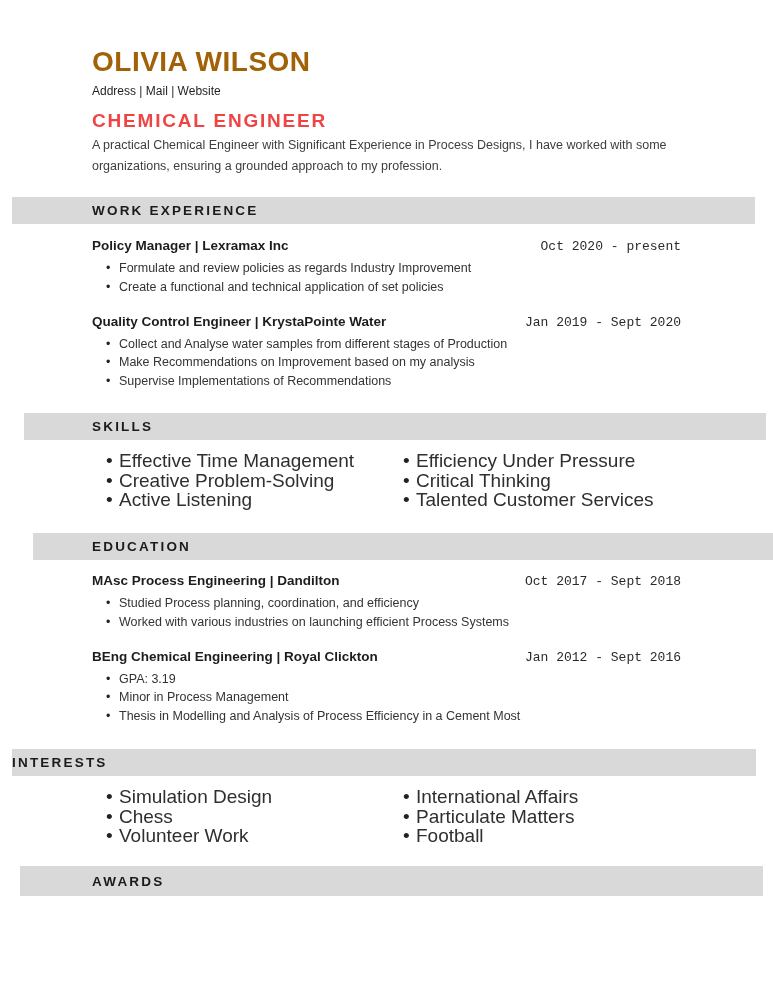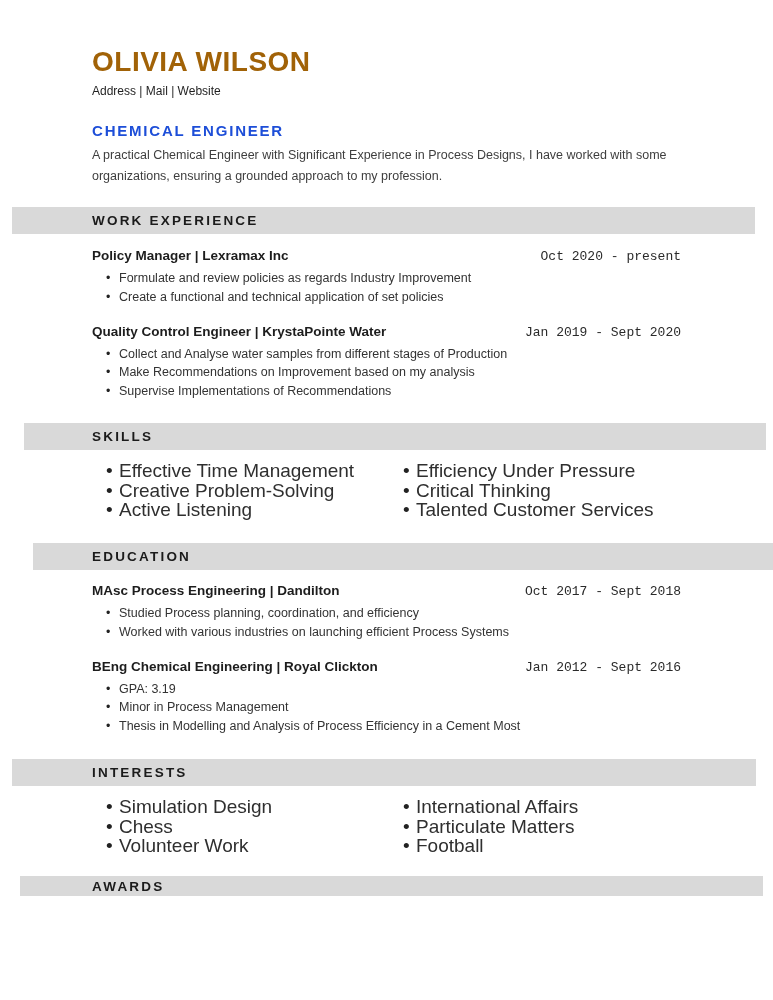--- a/index.html
+++ b/index.html
@@ -5,30 +5,30 @@
   * { margin:0; padding:0; box-sizing:border-box; }
   html,body { background:#ffffff; }
   body { font-family:"Liberation Sans", sans-serif; }
   .page {
     position:relative; width:773px; height:1000px;
     background:#ffffff; overflow:hidden; color:#2b2b2b;
   }
   .header { padding:46px 92px 0 92px; }
   .name { font-size:28px; font-weight:800; letter-spacing:.5px; color:#a16207; line-height:32px; }
   .contact { margin-top:6px; font-size:12px; font-weight:500; color:#1f1f1f; line-height:14px; }
-  .role-title { margin-top:25px; font-size:15px; font-weight:700; letter-spacing:1.8px; color:#1d4ed8; line-height:15px; }
+  .role-title { margin-top:15px; font-size:19px; font-weight:700; letter-spacing:1.8px; color:#ef4444; line-height:15px; }
   .summary { margin-top:7px; font-size:12.5px; line-height:20.5px; color:#3e3e3e; max-width:596px; }
 
   .banner { background:#d9d9d9; display:flex; align-items:center; height:27px; }
   .banner .label { font-size:13.5px; font-weight:700; letter-spacing:2.2px; color:#1b1b1b; white-space:nowrap; }
   .banner-work      { margin:21px 0 0 12px; width:743px; padding-left:80px; }
   .banner-skills    { margin:22px 0 0 24px; width:742px; padding-left:68px; }
   .banner-education { margin:23px 0 0 33px; width:740px; padding-left:59px; }
-  .banner-interests { margin:23px 0 0 12px; width:744px; padding-left:80px; }
-  .banner-awards    { margin:20px 0 0 20px; width:743px; padding-left:72px; height:20px; }
+  .banner-interests { margin:23px 0 0 12px; width:744px; }
+  .banner-awards    { margin:20px 0 0 20px; width:743px; padding-left:72px; height:30px; }
 
   .entry { padding:0 92px; }
   .entry-head { display:flex; justify-content:space-between; align-items:baseline; line-height:16px; }
   .entry-title { font-size:13.5px; font-weight:700; color:#1d1d1d; white-space:nowrap; }
   .entry-date { font-size:13px; font-weight:400; color:#2a2a2a; white-space:nowrap;font-family:Liberation Mono, monospace; }
 
   .bullets { list-style:none; margin-top:4px; }
   .bullets li { position:relative; padding-left:27px; font-size:12.5px; line-height:18.8px; color:#333333; }
   .bullets li::before { content:"\2022"; position:absolute; left:14px; color:#222222; }
 

